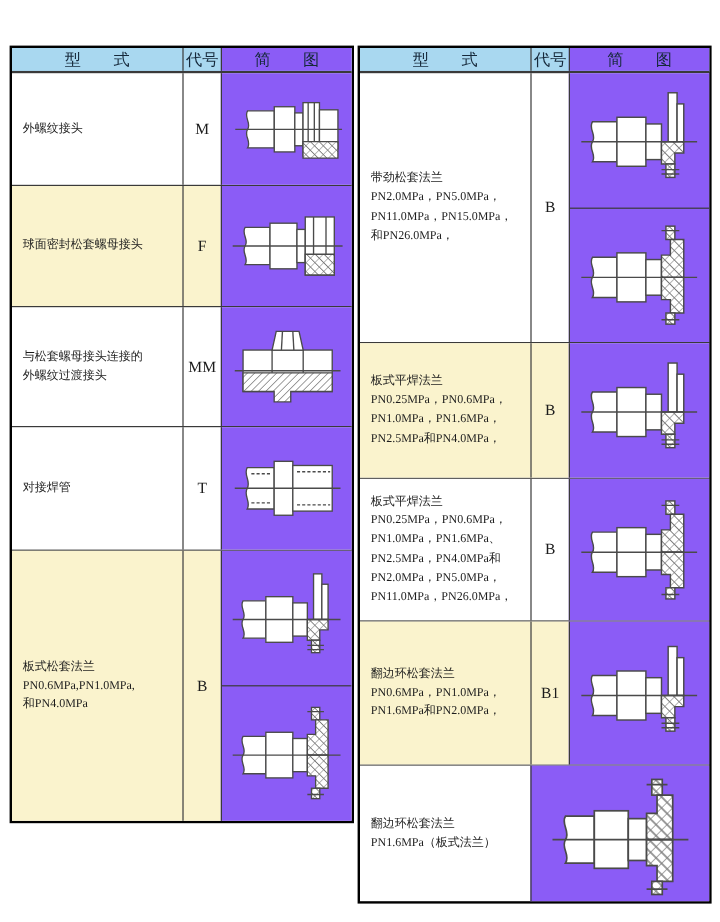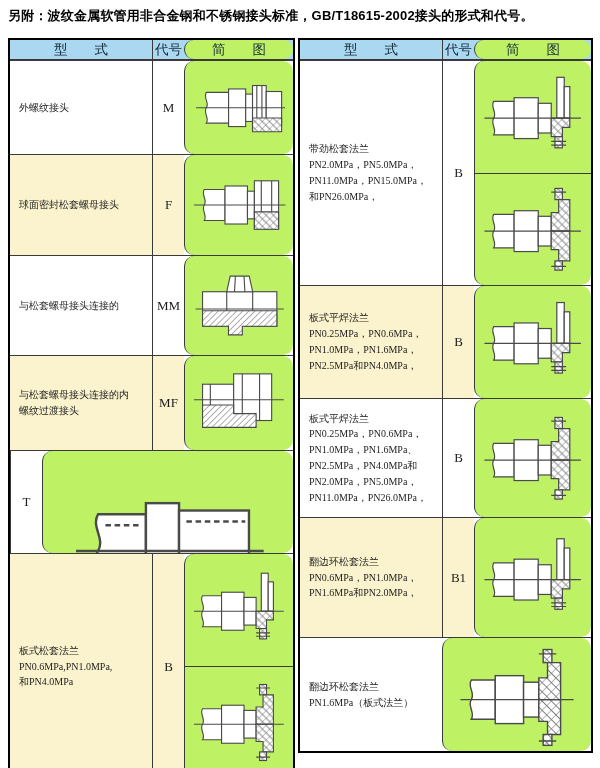--- a/index.html
+++ b/index.html
@@ -26,37 +26,36 @@
   .cell{box-sizing:border-box;overflow:hidden;}
   .cell.type{width:142px;display:flex;flex-direction:column;justify-content:center;
              padding:3px 4px 3px 9px;
              font-family:"Liberation Serif","DejaVu Serif",serif;
              font-size:10px;color:var(--ink);line-height:1.58;}
   .cell.code{width:32px;border-left:1px solid var(--grid);display:flex;
              align-items:center;justify-content:center;
              font-family:"Liberation Serif","DejaVu Serif",serif;
              font-size:13px;color:var(--ink);}
   .cell.diagram{flex:1;border-left:1px solid var(--grid);display:flex;
-                flex-direction:column;background:#bef264;border-radius:10px;}
+                flex-direction:column;background:#8b5cf6;}
   .hcell{align-items:center !important;justify-content:center !important;
          flex-direction:row !important;padding:0 !important;
          font-family:"Liberation Sans","DejaVu Sans",sans-serif !important;
          font-size:13.5px !important;color:#16293b !important;background:var(--blue);}
   .hl{background:var(--yellow);}
   .diag-sub{flex:1;display:flex;align-items:center;justify-content:center;
             border-top:1px solid var(--grid);}
   .diag-sub:first-child{border-top:none;}
   svg.diag{width:96%;height:92%;}
   .tline{white-space:nowrap;}
 </style>
 </head>
 <body>
 
 <div class="page">
-  <div class="title">另附：波纹金属软管用非合金钢和不锈钢接头标准，GB/T18615-2002接头的形式和代号。</div>
   <div class="tbl left">
       <div class="row header">
         <div class="cell type hcell">型　　式</div>
         <div class="cell code hcell">代号</div>
         <div class="cell diagram hcell">简　　图</div>
       </div>
       <div class="row" style="height:94px">
         <div class="cell type">
           <div class="tline">外螺纹接头</div>
         </div>
@@ -78,45 +77,35 @@
           <div class="diag-sub">
             <svg class="diag" viewBox="0 0 120 100" preserveAspectRatio="xMidYMid meet">
               <use href="#sym-f"></use>
             </svg>
           </div>
         </div>
       </div>
       <div class="row" style="height:100px">
         <div class="cell type">
           <div class="tline">与松套螺母接头连接的</div>
+          <div class="tline">外螺纹过渡接头</div>
         </div>
         <div class="cell code">MM</div>
         <div class="cell diagram">
           <div class="diag-sub">
             <svg class="diag" viewBox="0 0 120 100" preserveAspectRatio="xMidYMid meet">
               <use href="#sym-mm"></use>
             </svg>
           </div>
         </div>
       </div>
-      <div class="row" style="height:95px">
-        <div class="cell type hl">
-          <div class="tline">与松套螺母接头连接的内</div>
-          <div class="tline">螺纹过渡接头</div>
-        </div>
-        <div class="cell code hl">MF</div>
-        <div class="cell diagram">
-          <div class="diag-sub">
-            <svg class="diag" viewBox="0 0 120 100" preserveAspectRatio="xMidYMid meet">
-              <use href="#sym-mf"></use>
-            </svg>
-          </div>
-        </div>
-      </div>
       <div class="row" style="height:103px">
+        <div class="cell type">
+          <div class="tline">对接焊管</div>
+        </div>
         <div class="cell code">T</div>
         <div class="cell diagram">
           <div class="diag-sub">
             <svg class="diag" viewBox="0 0 120 100" preserveAspectRatio="xMidYMid meet">
               <use href="#sym-t"></use>
             </svg>
           </div>
         </div>
       </div>
       <div class="row" style="height:226px">

